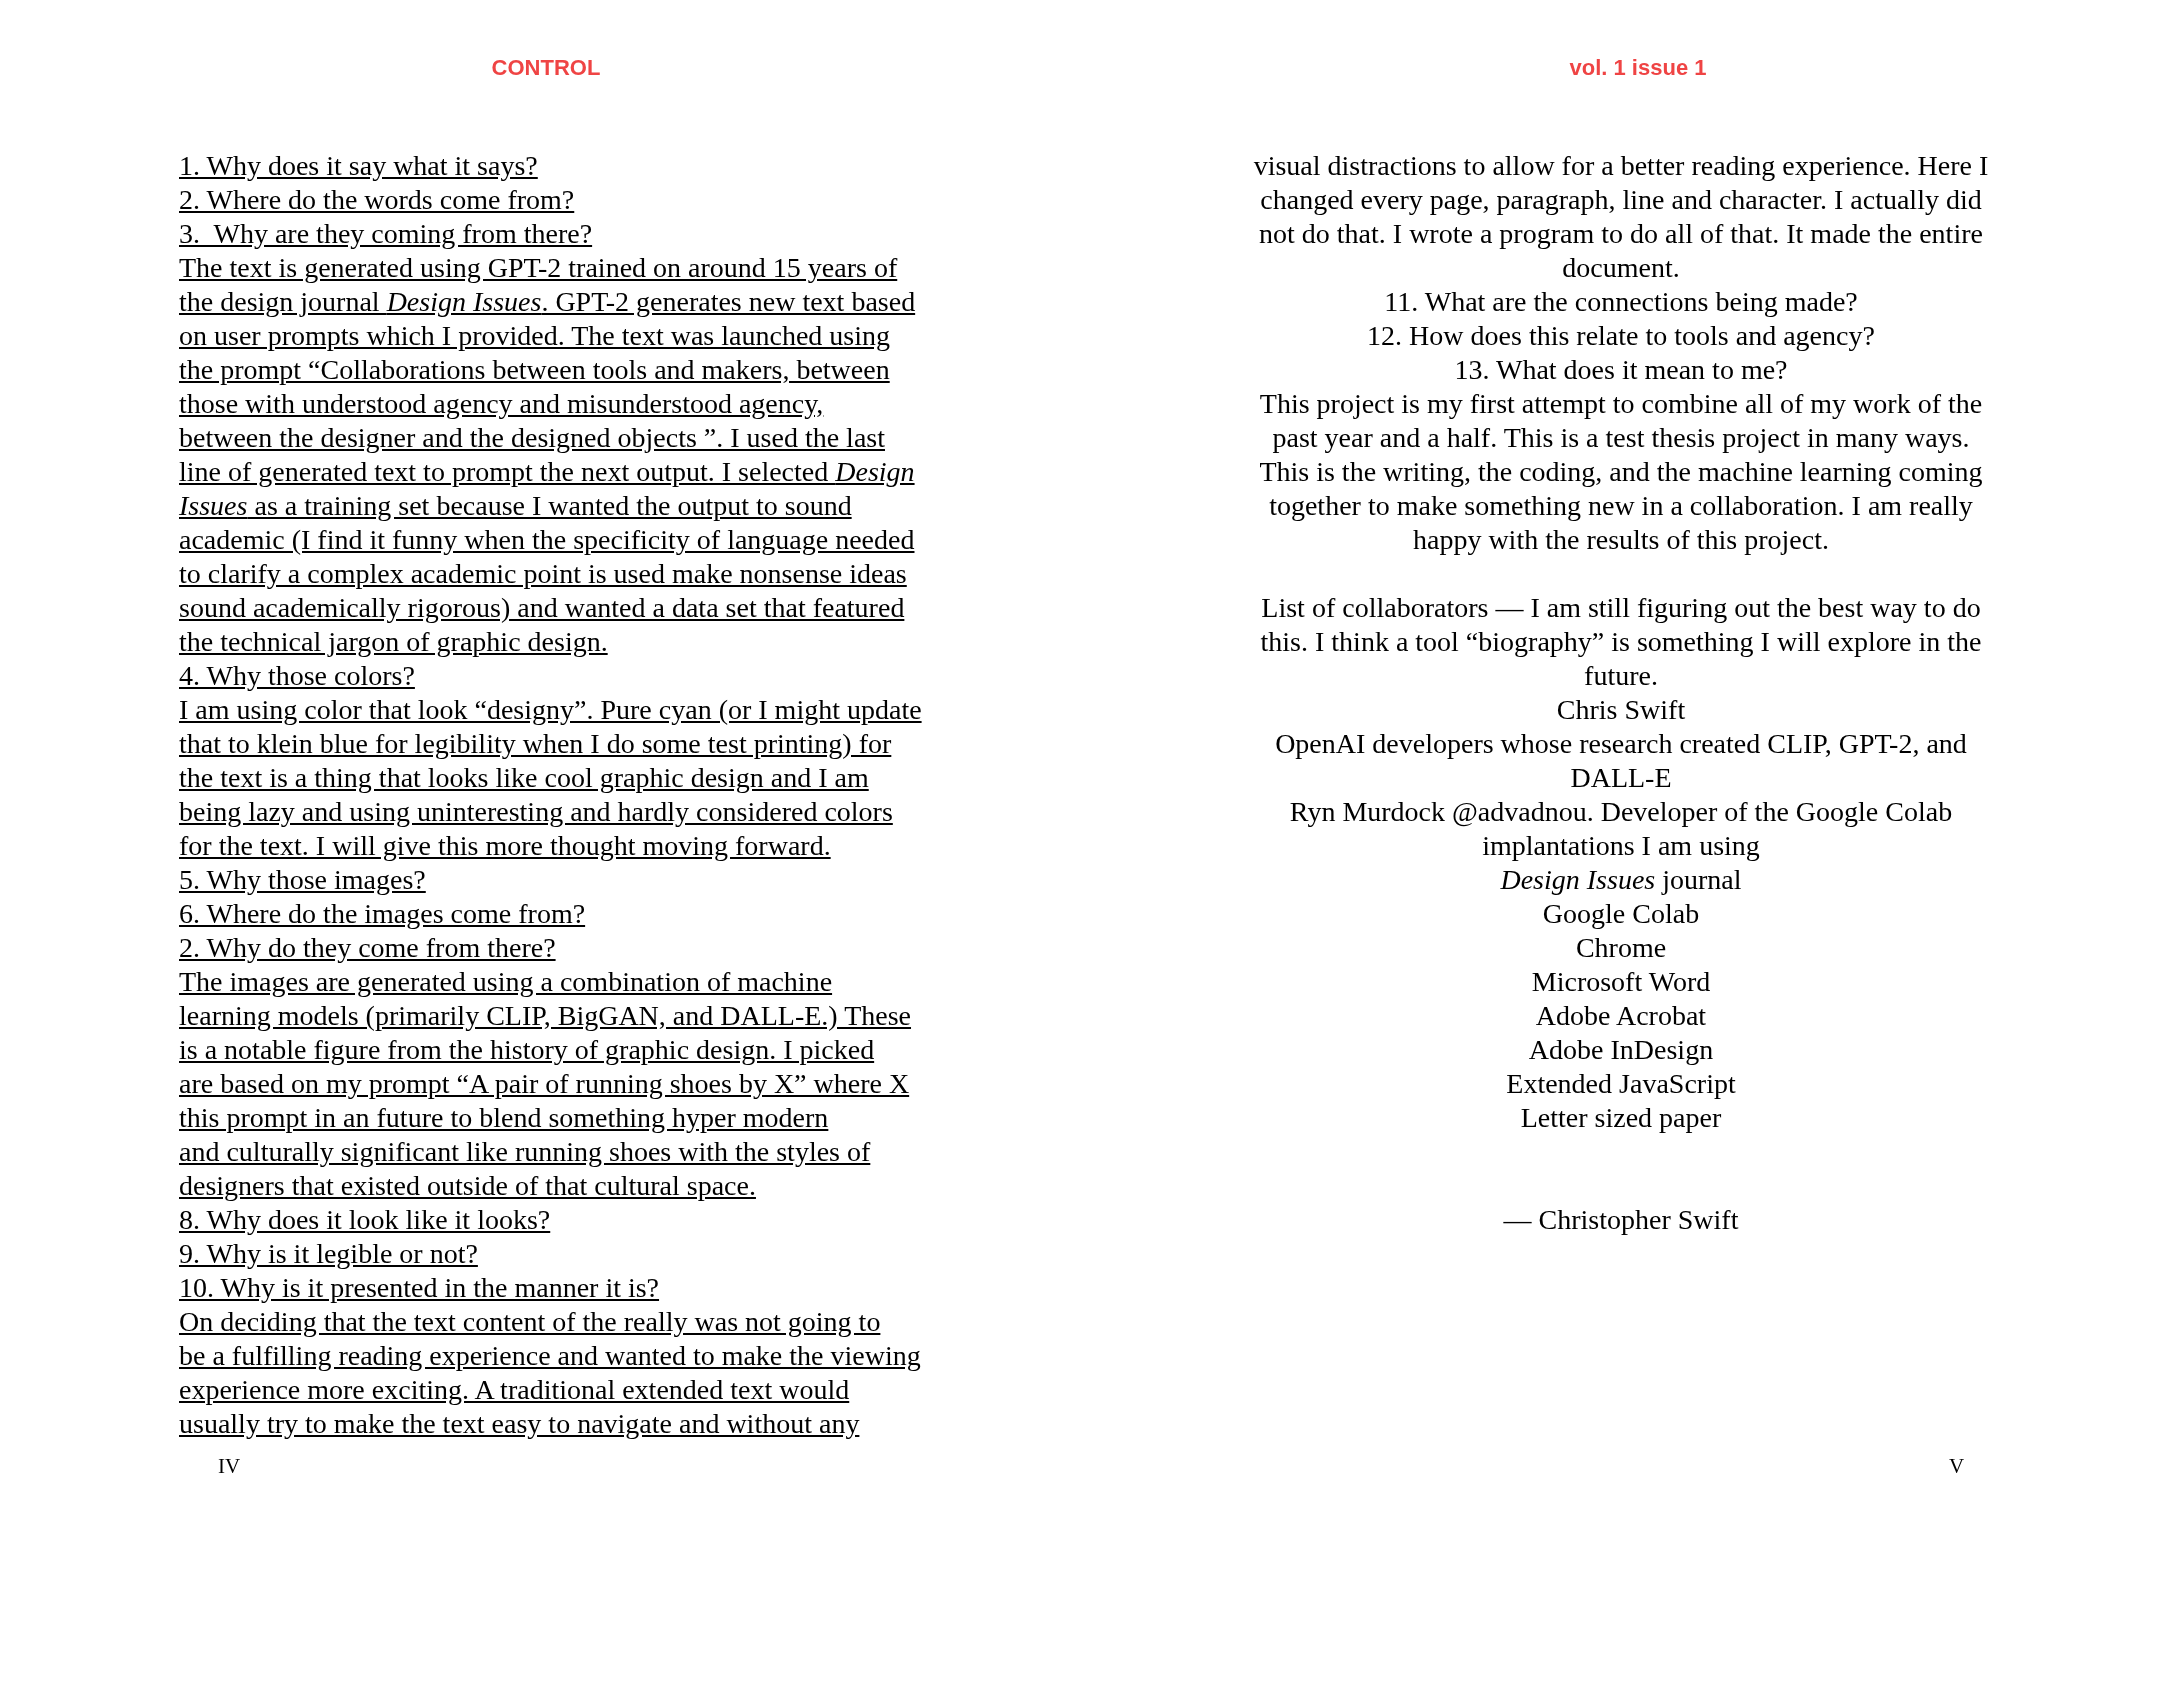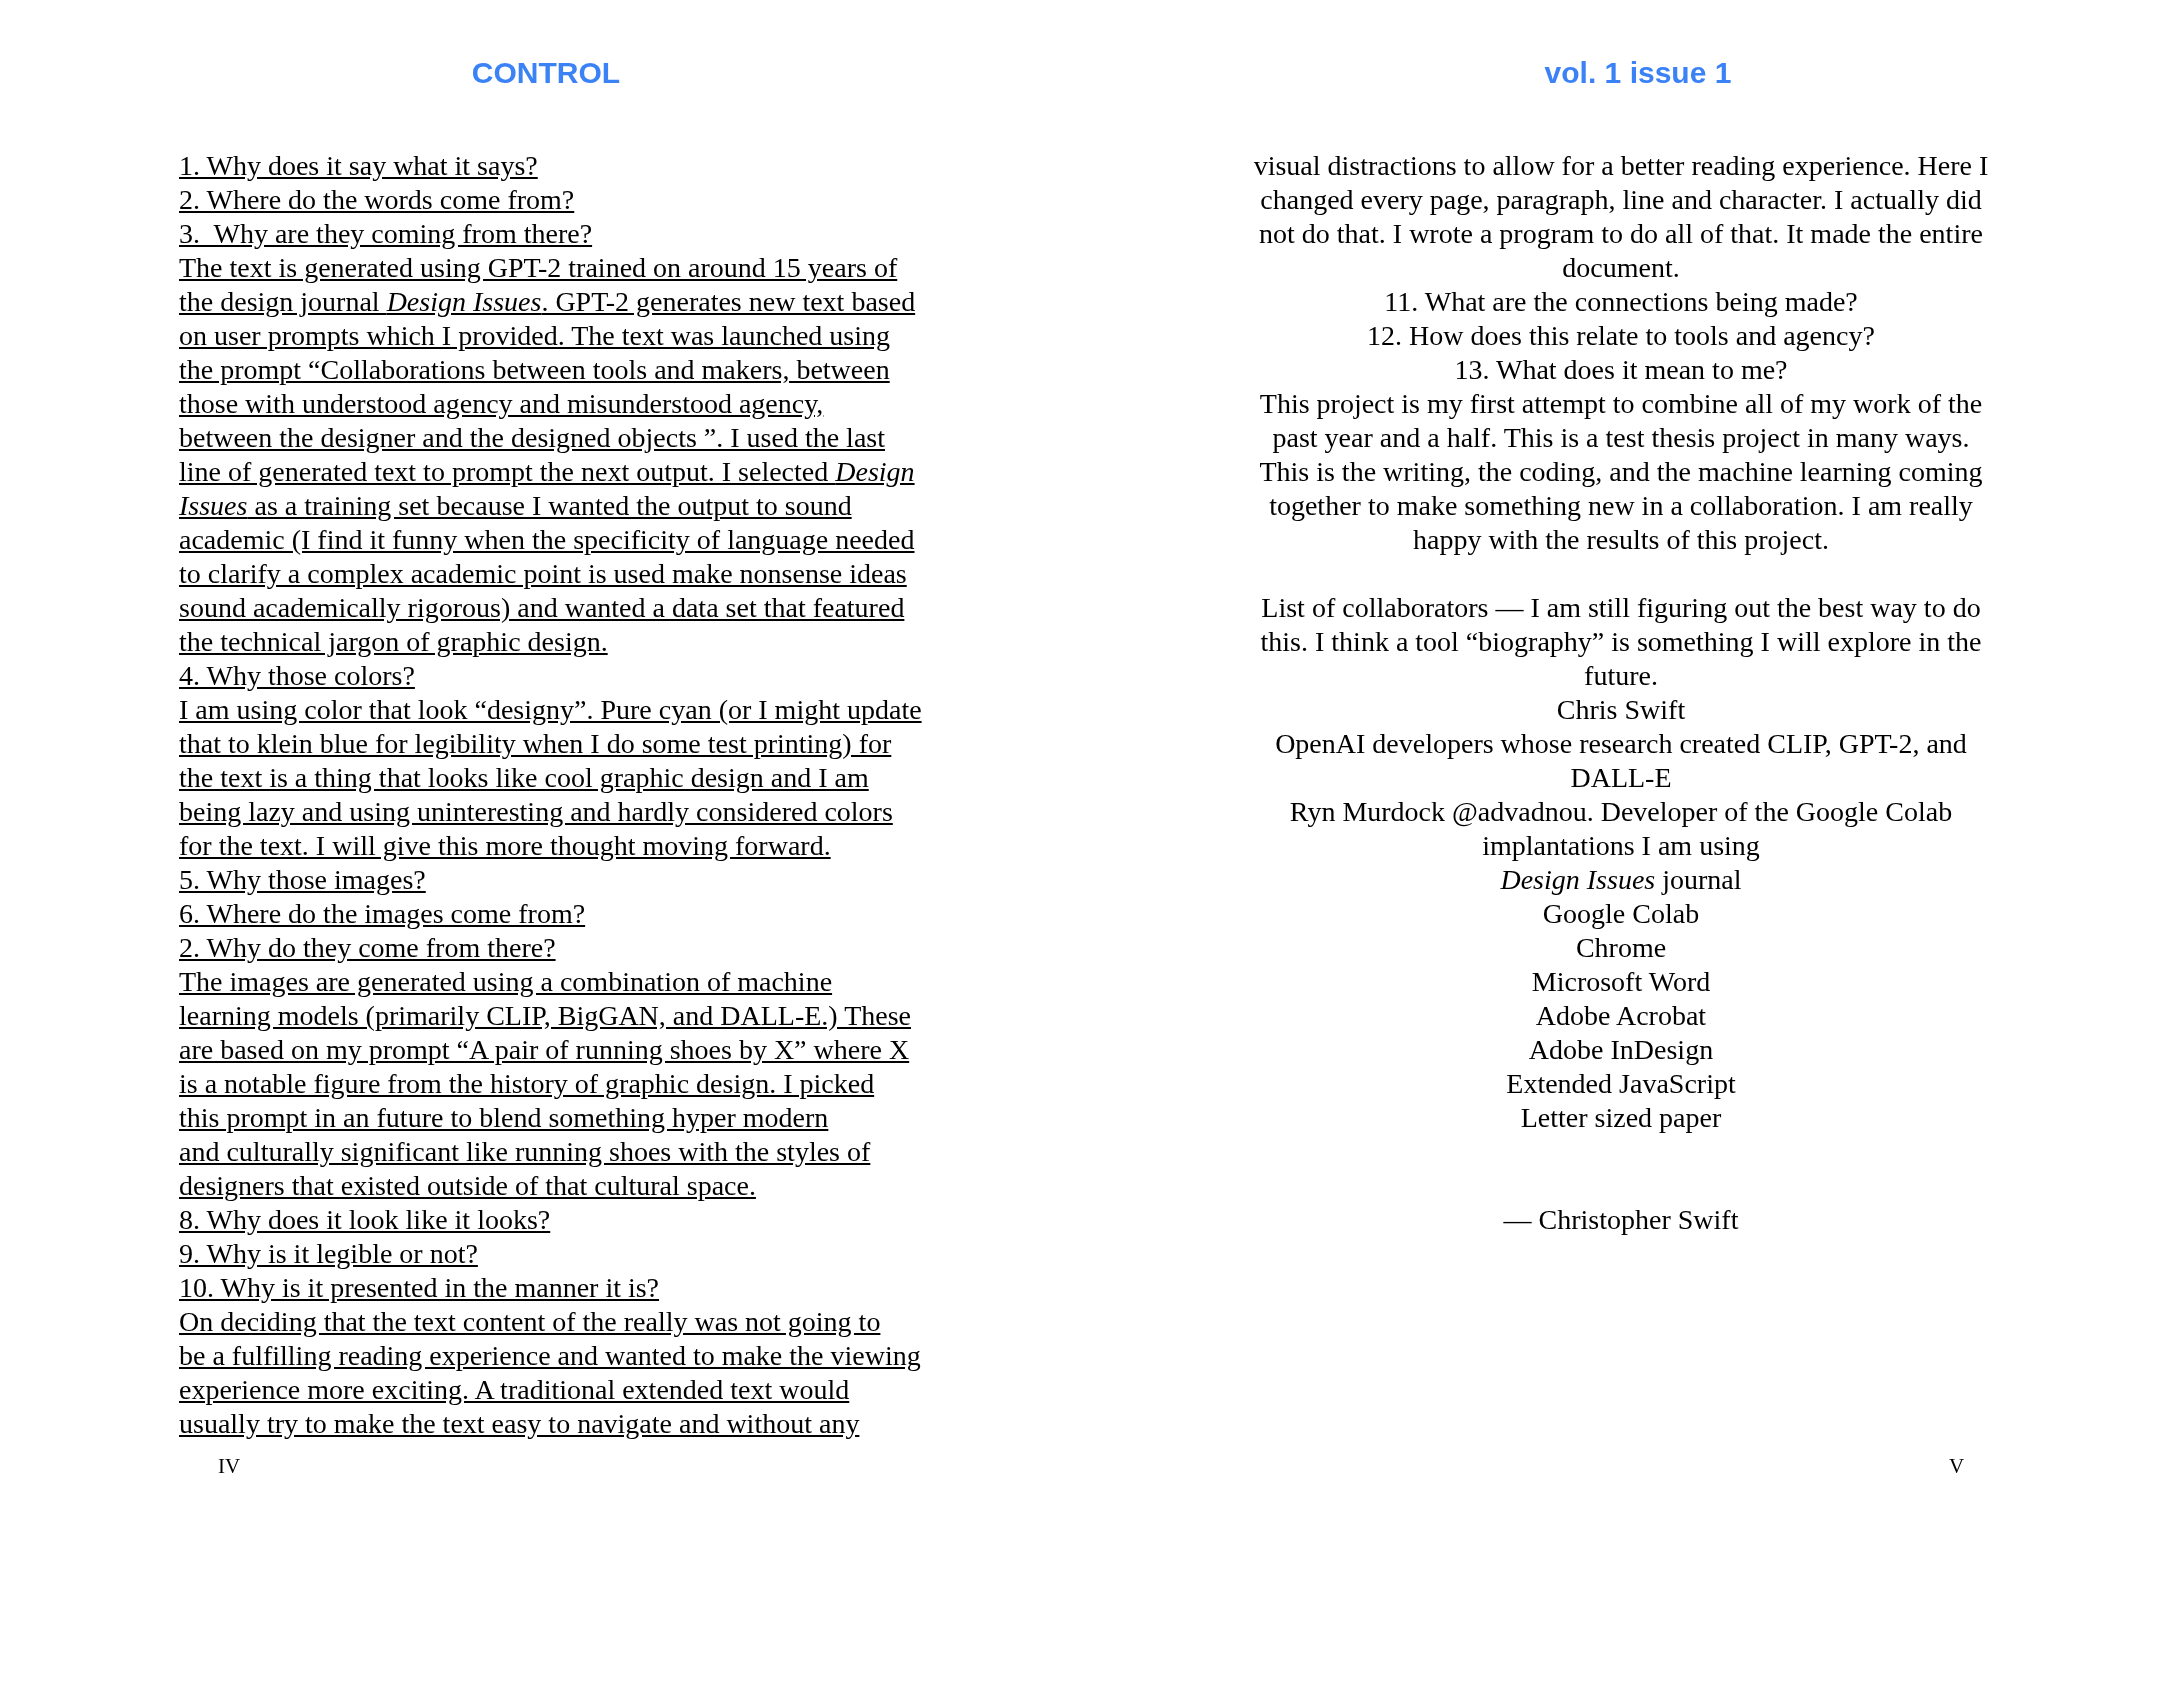--- a/index.html
+++ b/index.html
@@ -15,23 +15,23 @@
     overflow: hidden;
     color: #000000;
   }
   .page-header {
     position: absolute;
     top: 56px;
     width: 1092px;
     text-align: center;
     font-family: "Liberation Sans", sans-serif;
     font-weight: bold;
-    font-size: 30px;
+    font-size: 22px;
     line-height: 1.1;
-    color: #3b82f6;
+    color: #ef4444;
   }
   .page-header.left  { left: 0; }
   .page-header.right { left: 1092px; }
   .page-body {
     position: absolute;
     top: 149px;
     width: 860px;
     font-family: "Liberation Serif", serif;
     font-size: 28px;
     color: #000000;
@@ -85,22 +85,22 @@
       <div class="line">I am using color that look “designy”. Pure cyan (or I might update</div>
       <div class="line">that to klein blue for legibility when I do some test printing) for</div>
       <div class="line">the text is a thing that looks like cool graphic design and I am</div>
       <div class="line">being lazy and using uninteresting and hardly considered colors</div>
       <div class="line">for the text. I will give this more thought moving forward.</div>
       <div class="line">5. Why those images?</div>
       <div class="line">6. Where do the images come from?</div>
       <div class="line">2. Why do they come from there?</div>
       <div class="line">The images are generated using a combination of machine</div>
       <div class="line">learning models (primarily CLIP, BigGAN, and DALL-E.) These</div>
+      <div class="line">is a notable figure from the history of graphic design. I picked</div>
       <div class="line">are based on my prompt “A pair of running shoes by X” where X</div>
-      <div class="line">is a notable figure from the history of graphic design. I picked</div>
       <div class="line">this prompt in an future to blend something hyper modern</div>
       <div class="line">and culturally significant like running shoes with the styles of</div>
       <div class="line">designers that existed outside of that cultural space.</div>
       <div class="line">8. Why does it look like it looks?</div>
       <div class="line">9. Why is it legible or not?</div>
       <div class="line">10. Why is it presented in the manner it is?</div>
       <div class="line">On deciding that the text content of the really was not going to</div>
       <div class="line">be a fulfilling reading experience and wanted to make the viewing</div>
       <div class="line">experience more exciting. A traditional extended text would</div>
       <div class="line">usually try to make the text easy to navigate and without any</div>

